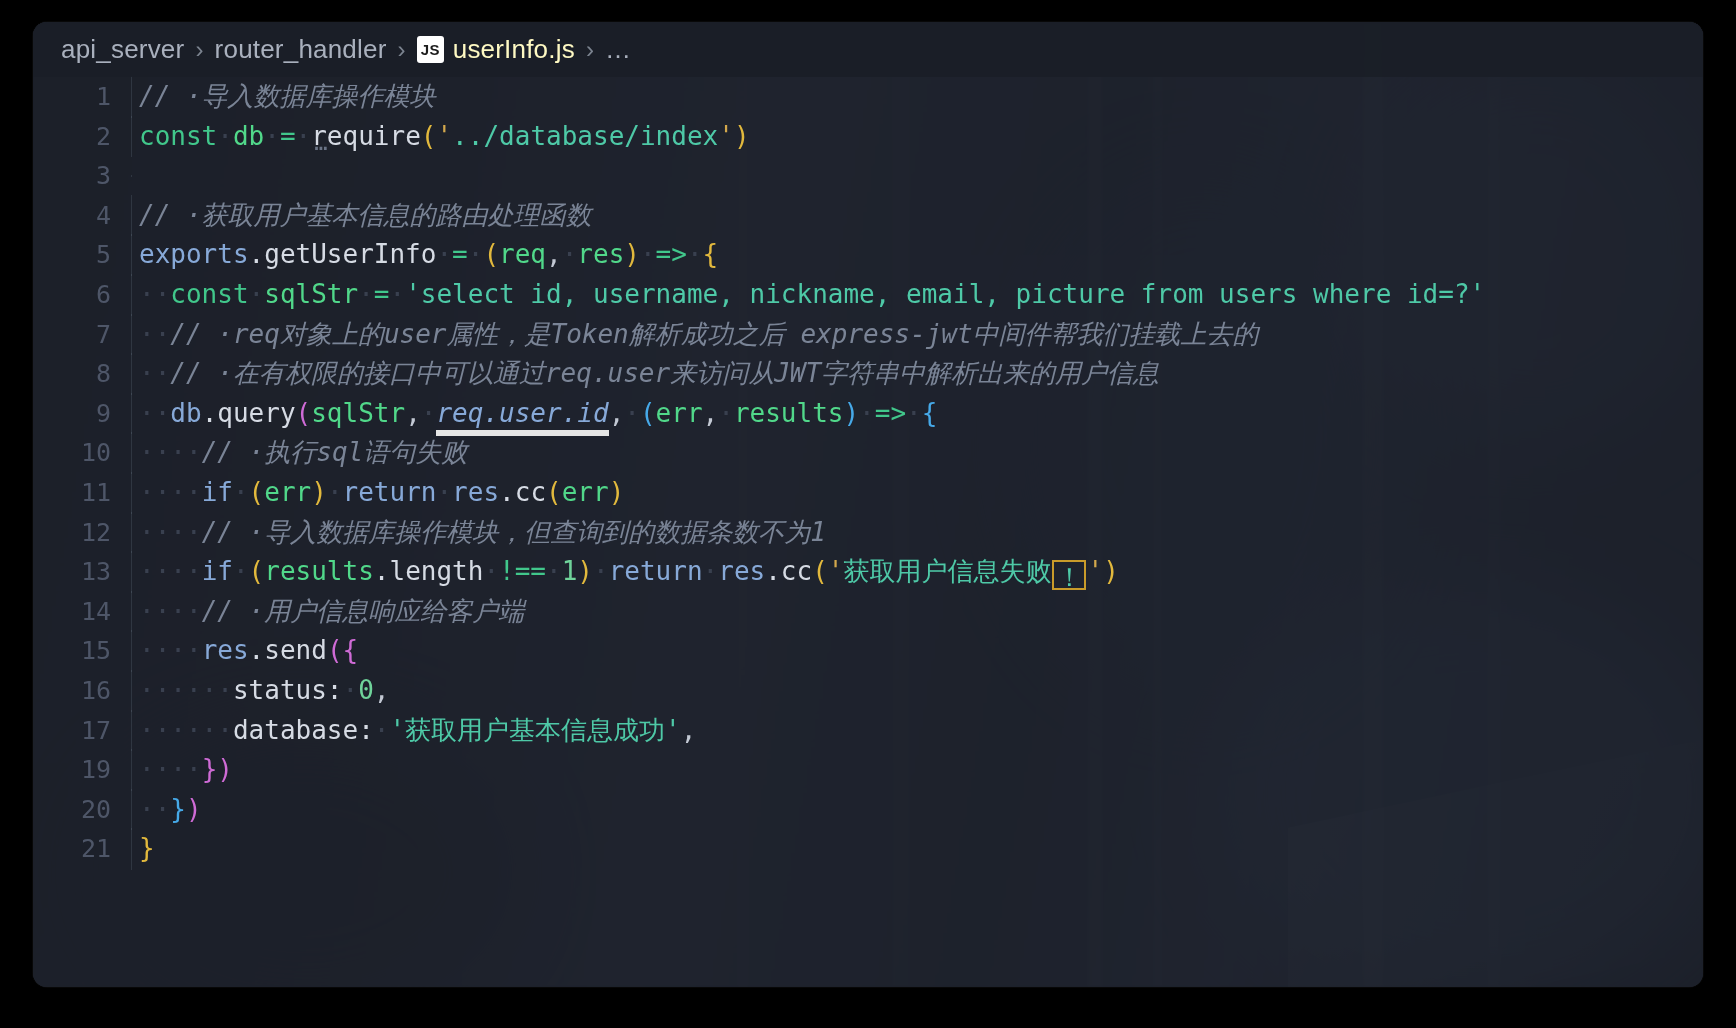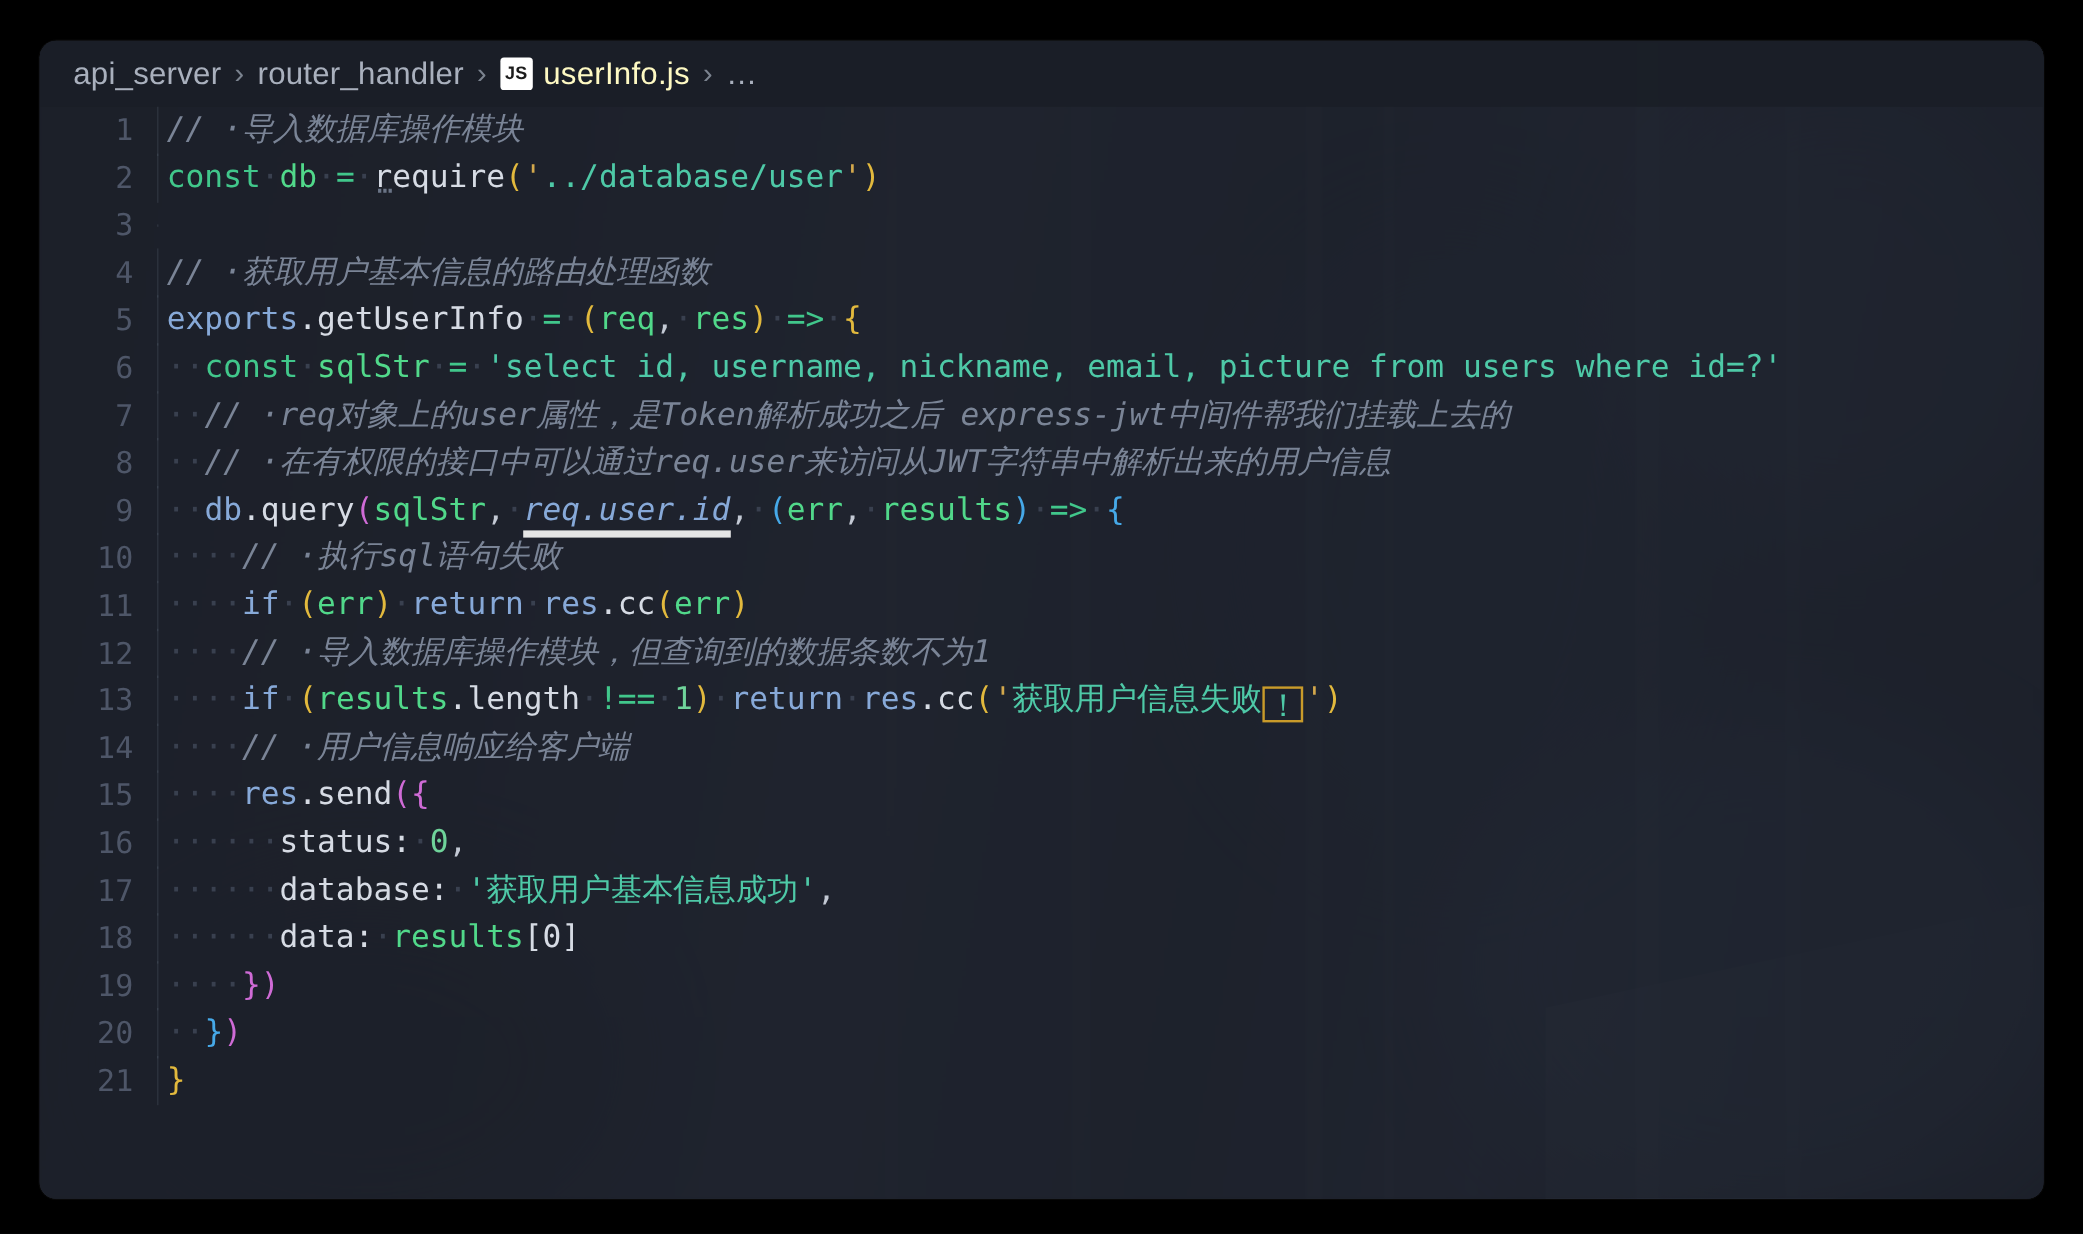--- a/index.html
+++ b/index.html
@@ -1,21 +1,21 @@
 <!DOCTYPE html>
 <html><head>
 <meta charset="utf-8">
 <style>
   html,body{margin:0;padding:0;background:#000;}
   body{
     width:1736px;height:1028px;overflow:hidden;
     font-family:"DejaVu Sans Mono","Liberation Mono",monospace;
   }
   .frame{
-    position:absolute;left:33px;top:34px;width:1670px;height:965px;
+    position:absolute;left:33px;top:22px;width:1670px;height:965px;
     border-radius:14px;overflow:hidden;
     background:#20242e;
     box-shadow:0 0 0 1px rgba(255,255,255,.03);
   }
   
   .bg{position:absolute;inset:0;overflow:hidden;}
   .bg .l{position:absolute;top:0;bottom:0;filter:blur(1px);}
   .bg .blob{position:absolute;border-radius:50%;filter:blur(40px);opacity:.55;}
 
   .breadcrumb{
@@ -117,21 +117,21 @@
 
   <div class="editor">
 
     <div class="row">
       <div class="gutter">1</div>
       <div class="code"><span class="cmt">// ·导入数据库操作模块</span></div>
     </div>
 
     <div class="row">
       <div class="gutter">2</div>
-      <div class="code"><span class="kw">const</span><span class="ws">·</span><span class="var">db</span><span class="ws">·</span><span class="op">=</span><span class="ws">·</span><span class="fn dots3">require</span><span class="par">(</span><span class="quo">'</span><span class="str">../database/user</span><span class="quo">'</span><span class="par">)</span></div>
+      <div class="code"><span class="kw">const</span><span class="ws">·</span><span class="var">db</span><span class="ws">·</span><span class="op">=</span><span class="ws">·</span><span class="fn dots3">require</span><span class="par">(</span><span class="quo">'</span><span class="str">../database/index</span><span class="quo">'</span><span class="par">)</span></div>
     </div>
 
     <div class="row">
       <div class="gutter">3</div>
       <div class="code"></div>
     </div>
 
     <div class="row">
       <div class="gutter">4</div>
       <div class="code"><span class="cmt">// ·获取用户基本信息的路由处理函数</span></div>
@@ -195,24 +195,20 @@
     <div class="row">
       <div class="gutter">16</div>
       <div class="code"><span class="ws">······</span><span class="fn">status:</span><span class="ws">·</span><span class="num">0</span><span class="punc">,</span></div>
     </div>
 
     <div class="row">
       <div class="gutter">17</div>
       <div class="code"><span class="ws">······</span><span class="fn">database:</span><span class="ws">·</span><span class="str">'获取用户基本信息成功'</span><span class="punc">,</span></div>
     </div>
 
-    <div class="row">
-      <div class="gutter">18</div>
-      <div class="code"><span class="ws">······</span><span class="fn">data:</span><span class="ws">·</span><span class="var">results</span><span class="fn">[0]</span></div>
-    </div>
 
     <div class="row">
       <div class="gutter">19</div>
       <div class="code"><span class="ws">····</span><span class="par2">}</span><span class="par2">)</span></div>
     </div>
 
     <div class="row">
       <div class="gutter">20</div>
       <div class="code"><span class="ws">··</span><span class="par3">}</span><span class="par2">)</span></div>
     </div>

